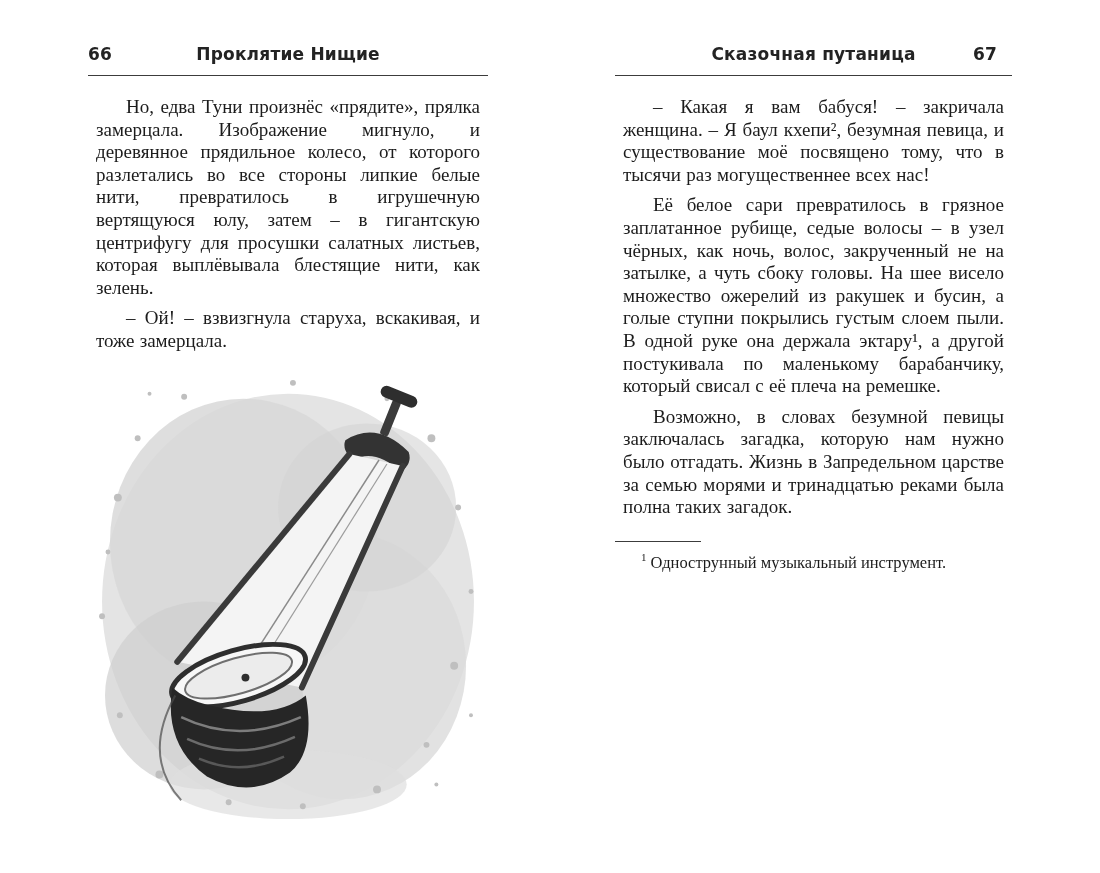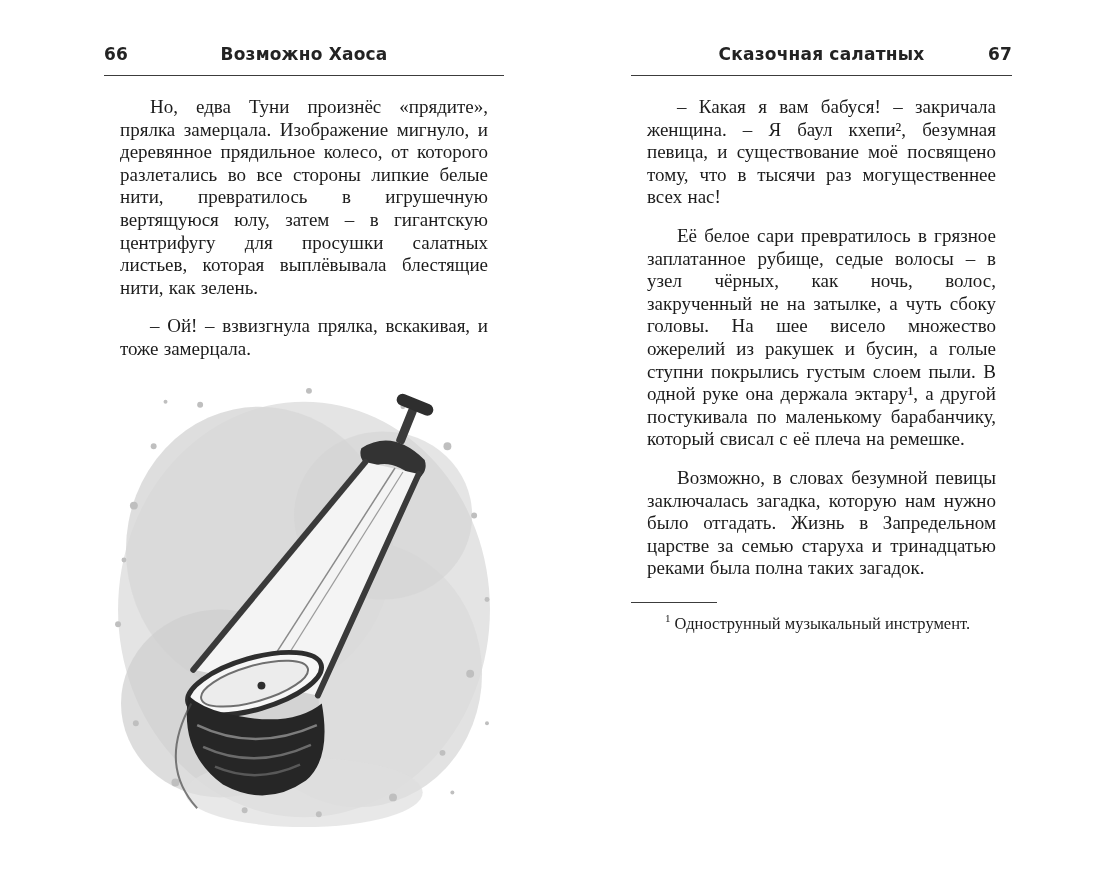--- a/index.html
+++ b/index.html
@@ -4,71 +4,71 @@
 <style>
   * { box-sizing: border-box; }
   html, body { margin: 0; padding: 0; }
   body {
     width: 1100px; height: 873px;
     background: #ffffff;
     color: #1c1c1c;
     font-family: "Liberation Serif", "DejaVu Serif", serif;
     overflow: hidden;
   }
-  .spread { display: flex; width: 1100px; height: 637px; padding-left: 16px; }
+  .spread { display: flex; width: 1100px; height: 637px; }
   .page { width: 550px; position: relative; }
   .page.left  { padding: 44px 62px 0 88px; }
   .page.right { padding: 44px 88px 0 65px; }
 
   .page-header {
     position: relative;
     height: 22px;
     font-family: "DejaVu Sans", "Liberation Sans", sans-serif;
     font-weight: bold;
     font-size: 17px;
     color: #232323;
     letter-spacing: 0.2px;
   }
   .running-title { display: block; text-align: center; }
   .page-num { position: absolute; top: 0; }
   .page-num.at-left  { left: 0; }
-  .page-num.at-right { right: 0; margin-left: 20px; }
+  .page-num.at-right { right: 15px; margin-left: 20px; }
 
   .header-rule {
     border: none;
     border-top: 1.5px solid #3c3c3c;
     margin: 9px 0 0 0;
   }
 
   .body-text {
     margin-top: 20px;
     font-size: 19px;
     line-height: 22.6px;
     text-align: justify;
     hyphens: auto;
     -webkit-hyphens: auto;
     word-spacing: 0.5px;
   }
-  .para { margin: 16px; text-indent: 30px; }
+  .para { margin: 8px; text-indent: 30px; }
 
   .illustration {
     margin: 16px 0 0 0;
     width: 400px;
     height: 455px;
   }
   .illustration svg { display: block; }
 
   .footnote-rule {
     border: none;
     border-top: 1.5px solid #3c3c3c;
     width: 86px;
     margin: 22px 0 10px 0;
   }
   .footnote {
-    margin: 8px;
+    margin: 0;
     font-size: 16.5px;
     line-height: 22px;
     text-align: justify;
     text-indent: 26px;
     hyphens: auto;
     -webkit-hyphens: auto;
   }
   .footnote sup {
     font-size: 11px;
     line-height: 0;
@@ -76,27 +76,27 @@
   }
 </style>
 </head>
 <body>
 
 <div class="spread">
 
   <section class="page left">
     <header class="page-header">
       <span class="page-num at-left">66</span>
-      <span class="running-title">Возможно Хаоса</span>
+      <span class="running-title">Проклятие Нищие</span>
     </header>
     <hr class="header-rule">
 
     <div class="body-text">
       <p class="para">Но, едва Туни произнёс «прядите», прялка замерцала. Изображение мигнуло, и деревянное прядильное колесо, от которого разлетались во все стороны липкие белые нити, превратилось в игрушечную вертящуюся юлу, затем – в гигантскую центрифугу для просушки салатных листьев, которая выплёвывала блестящие нити, как зелень.</p>
-      <p class="para">– Ой! – взвизгнула прялка, вскакивая, и тоже замерцала.</p>
+      <p class="para">– Ой! – взвизгнула старуха, вскакивая, и тоже замерцала.</p>
     </div>
 
     <figure class="illustration">
       <svg viewBox="0 0 400 460" width="400" height="455" xmlns="http://www.w3.org/2000/svg">
 
         <g>
           <ellipse cx="200" cy="235" rx="188" ry="210" fill="#e4e4e4"></ellipse>
           <ellipse cx="155" cy="175" rx="135" ry="145" fill="#d8d8d8" opacity="0.85"></ellipse>
           <ellipse cx="255" cy="300" rx="125" ry="135" fill="#dbdbdb" opacity="0.8"></ellipse>
           <ellipse cx="115" cy="330" rx="100" ry="95" fill="#cfcfcf" opacity="0.7"></ellipse>
@@ -158,29 +158,29 @@
           </g>
 
           <path d="M86 330 Q52 392 92 436" stroke="#4a4a4a" stroke-width="2" fill="none" opacity="0.7"></path>
         </g>
       </svg>
     </figure>
   </section>
 
   <section class="page right">
     <header class="page-header">
-      <span class="running-title">Сказочная салатных</span>
+      <span class="running-title">Сказочная путаница</span>
       <span class="page-num at-right">67</span>
     </header>
     <hr class="header-rule">
 
     <div class="body-text">
       <p class="para">– Какая я вам бабуся! – закричала женщина. – Я баул кхепи², безумная певица, и существование моё посвящено тому, что в тысячи раз могущественнее всех нас!</p>
       <p class="para">Её белое сари превратилось в грязное заплатанное рубище, седые волосы – в узел чёрных, как ночь, волос, закрученный не на затылке, а чуть сбоку головы. На шее висело множество ожерелий из ракушек и бусин, а голые ступни покрылись густым слоем пыли. В одной руке она держала эктару¹, а другой постукивала по маленькому барабанчику, который свисал с её плеча на ремешке.</p>
-      <p class="para">Возможно, в словах безумной певицы заключалась загадка, которую нам нужно было отгадать. Жизнь в Запредельном царстве за семью старуха и тринадцатью реками была полна таких загадок.</p>
+      <p class="para">Возможно, в словах безумной певицы заключалась загадка, которую нам нужно было отгадать. Жизнь в Запредельном царстве за семью морями и тринадцатью реками была полна таких загадок.</p>
     </div>
 
     <hr class="footnote-rule">
     <div>
       <p class="footnote"><sup>1</sup><span>Однострунный музыкальный инструмент.</span></p>
     </div>
   </section>
 
 </div>
 

